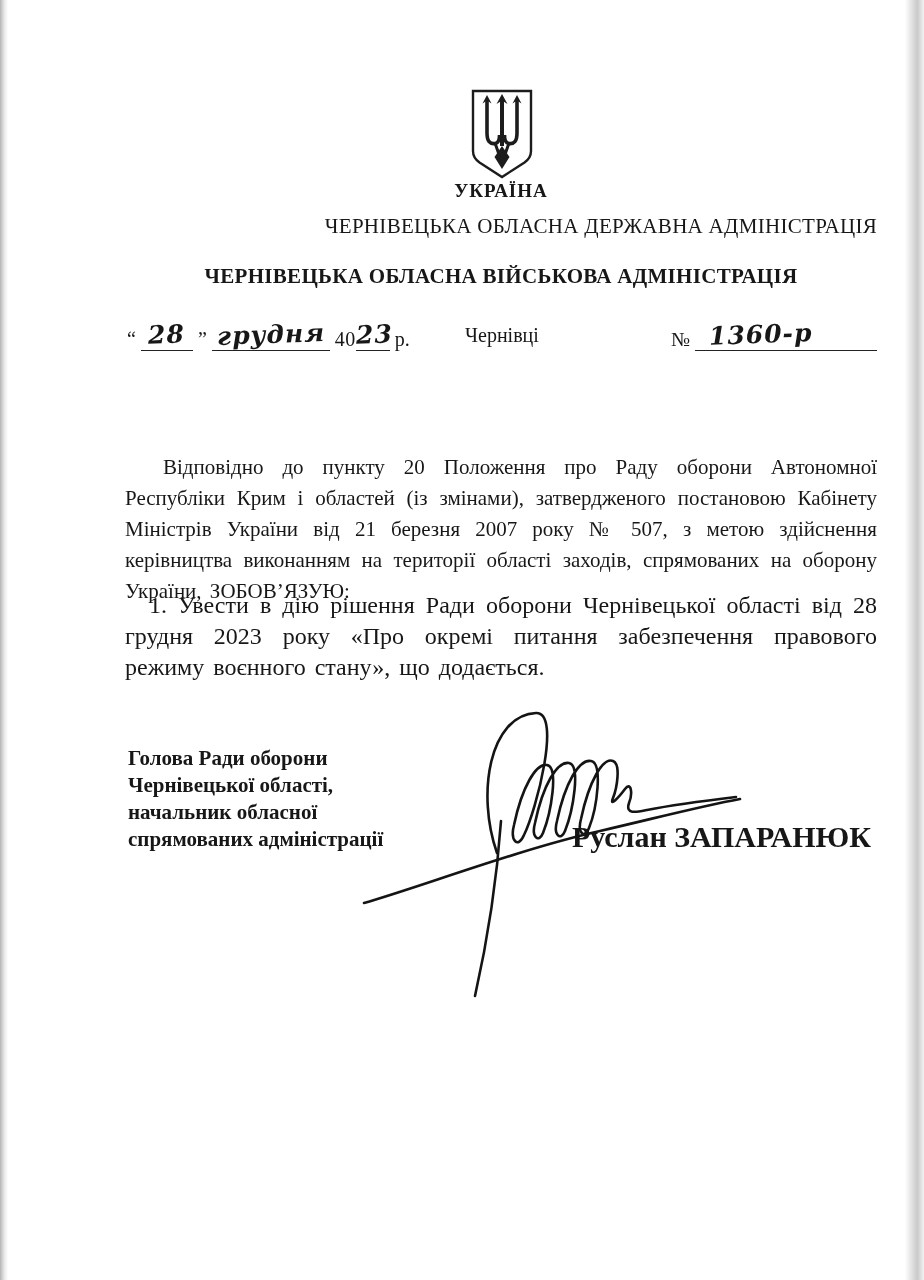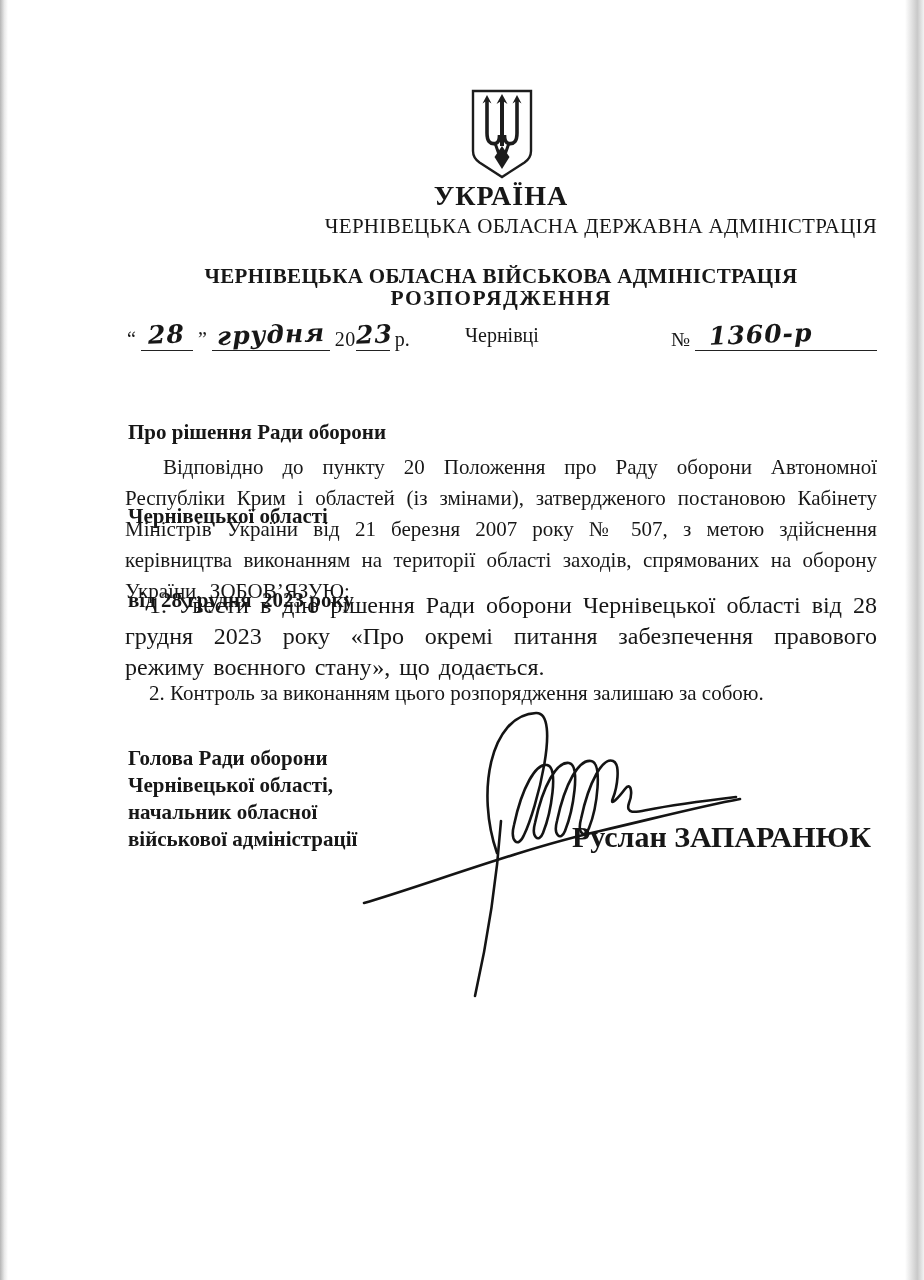--- a/index.html
+++ b/index.html
@@ -15,21 +15,21 @@
     position:absolute;left:0;top:0;width:8px;height:1280px;
     background:linear-gradient(to right,#b5b5b5 0,#e9e9e9 55%,#ffffff 100%);
   }
   .edge-right{
     position:absolute;right:0;top:0;width:19px;height:1280px;
     background:linear-gradient(to left,#f3f3f3 0,#c9c9c9 35%,#e2e2e2 65%,#ffffff 100%);
   }
   .abs{position:absolute;}
   .center{left:125px;width:752px;text-align:center;}
   .emblem{left:468px;top:88px;width:68px;height:92px;}
-  .country{top:180px;font-size:28px;font-weight:bold;letter-spacing:1px;}
+  .country{top:180px;font-size:19px;font-weight:bold;letter-spacing:1px;}
   .org1{top:214px;font-size:21px;letter-spacing:.3px;text-align:right;}
   .org2{top:249px;font-size:21px;font-weight:bold;letter-spacing:.3px;margin-top:15px;}
   .doctype{top:286px;font-size:21.5px;font-weight:bold;letter-spacing:1.5px;}
 
   .dateline{left:125px;top:320px;width:752px;height:40px;font-size:20px;}
   .dl-left{position:absolute;left:2px;top:0;white-space:nowrap;}
   .dl-city{position:absolute;left:340px;top:4px;text-align:right;}
   .dl-num{position:absolute;right:0;top:0;white-space:nowrap;}
   .uline{display:inline-block;border-bottom:1.6px solid #222;text-align:center;height:30px;vertical-align:bottom;}
   .hand{
@@ -71,55 +71,48 @@
     <path d="M19,7 L14.5,15.5 L19,12.5 L23.5,15.5 Z" fill="#1c1c1c"></path>
     <path d="M49,11 V45 Q49,57 40.5,55.5 Q36.5,54.5 36.5,47" fill="none" stroke="#1c1c1c" stroke-width="3.6"></path>
     <path d="M49,7 L44.5,15.5 L49,12.5 L53.5,15.5 Z" fill="#1c1c1c"></path>
     <path d="M27,55 L30.5,65 M41,55 L37.5,65" stroke="#1c1c1c" stroke-width="3"></path>
     <path d="M34,58 L26.5,69 L34,81 L41.5,69 Z" fill="#1c1c1c"></path>
   </svg>
 
   <div class="abs center country">УКРАЇНА</div>
   <div class="abs center org1">ЧЕРНІВЕЦЬКА ОБЛАСНА ДЕРЖАВНА АДМІНІСТРАЦІЯ</div>
   <div class="abs center org2">ЧЕРНІВЕЦЬКА ОБЛАСНА ВІЙСЬКОВА АДМІНІСТРАЦІЯ</div>
-  <div class="abs center doctype">РОЗПОРЯДЖЕННЯ</div>
 
   <div class="abs dateline">
     <span class="dl-left">
       <span>“</span>
       <span class="uline hand-day"><span class="hand">28</span></span>
       <span>”</span>
       <span class="uline hand-month"><span class="hand">грудня</span></span>
-      <span class="printed20">20</span><span class="uline hand-year"><span class="hand">23</span></span>
+      <span class="printed20">40</span><span class="uline hand-year"><span class="hand">23</span></span>
       <span>р.</span>
     </span>
     <span class="dl-city">Чернівці</span>
     <span class="dl-num">
       <span>№</span>
       <span class="uline hand-num"><span class="hand">1360-р</span></span>
     </span>
   </div>
 
-  <div class="abs subject">
-    <div>Про рішення Ради оборони</div>
-    <div>Чернівецької області</div>
-    <div>від 28 грудня  2023 року</div>
-  </div>
 
   <div class="abs para"><span class="indent"></span><span>Відповідно до пункту 20 Положення про Раду оборони Автономної Республіки Крим і областей (із змінами), затвердженого постановою Кабінету Міністрів України від 21 березня 2007 року № 507, з метою здійснення керівництва виконанням на території області заходів, спрямованих на оборону України, </span><span class="bold">ЗОБОВ’ЯЗУЮ:</span></div>
 
   <div class="abs item1"><span class="indent"></span><span>1. Увести в дію рішення Ради оборони Чернівецької області від 28 грудня 2023 року «Про окремі питання забезпечення правового режиму воєнного стану», що додається.</span></div>
 
-  <div class="abs item2"><span class="indent"></span><span>2. Контроль за виконанням цього розпорядження залишаю за собою.</span></div>
 
   <div class="abs signoff">
     <div>Голова Ради оборони</div>
     <div>Чернівецької області,</div>
     <div>начальник обласної</div>
-    <div>військової адміністрації</div>
+    <div>спрямованих адміністрації</div>
   </div>
 
   <div class="abs sig-name">Руслан ЗАПАРАНЮК</div>
 
   <svg class="abs signature-svg" viewBox="0 0 410 320">
     <g fill="none" stroke="#141414" stroke-width="2.6" stroke-linecap="round">
 
       <path d="M 14 210 C 70 194, 170 156, 250 138 C 310 124, 352 113, 390 106"></path>
 
       <path d="M 147 160

